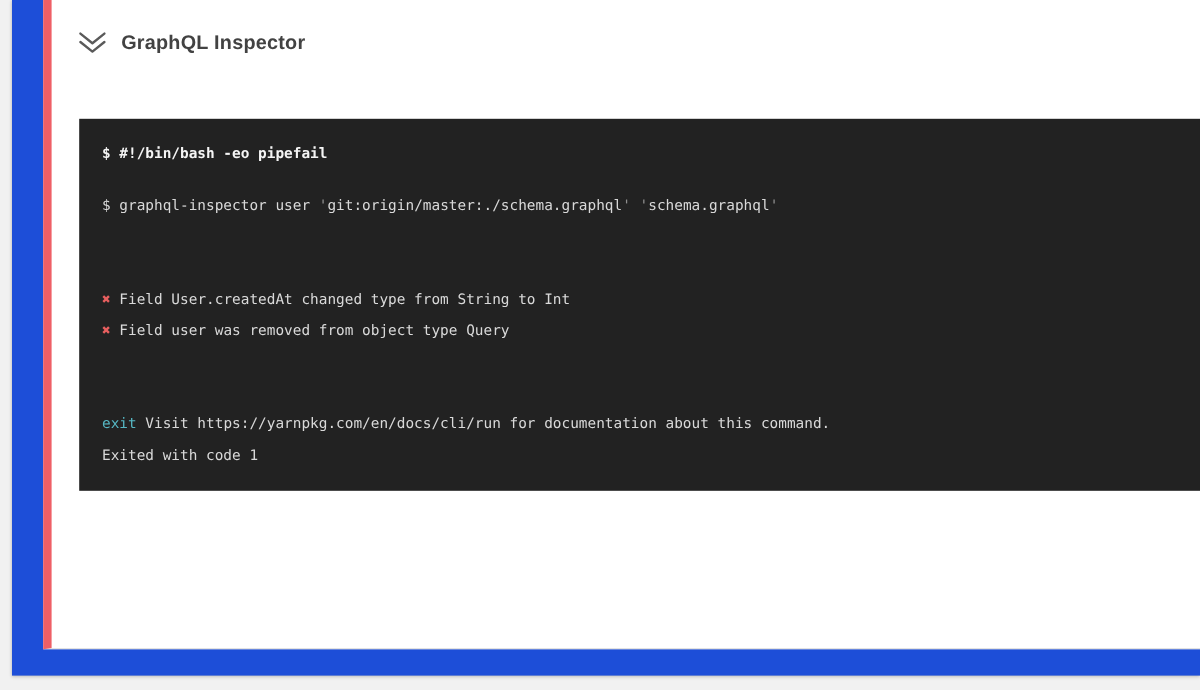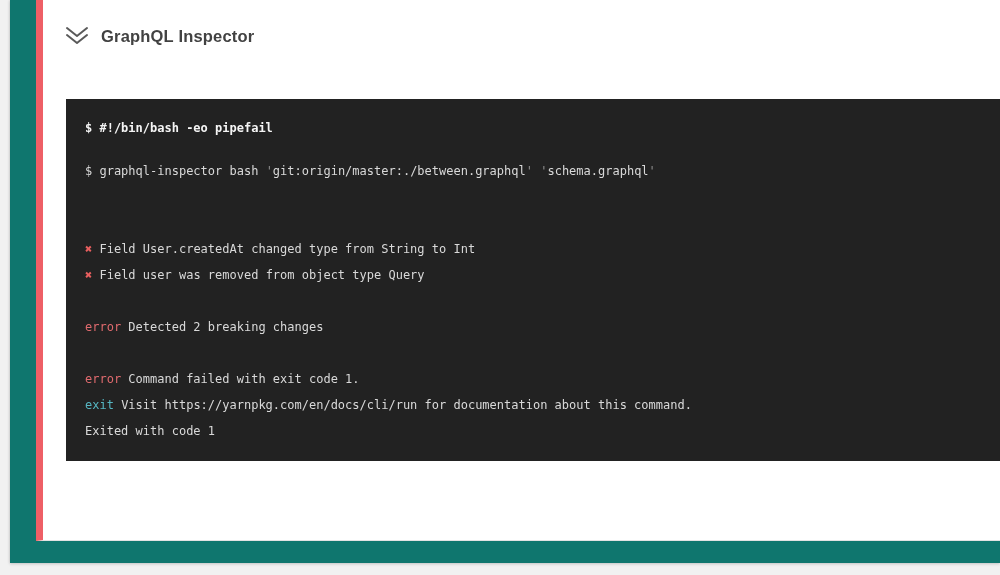--- a/index.html
+++ b/index.html
@@ -13,21 +13,21 @@
   }
   *{margin:0;padding:0;box-sizing:border-box;}
   html,body{background:#f1f1f1;}
   .page{
     position:relative;width:1000px;height:575px;
     background:#f1f1f1;overflow:hidden;
     font-family:"Liberation Sans", sans-serif;
   }
   .panel{
     position:absolute;left:10px;top:0;width:990px;height:563px;
-    background:#0f766e;
+    background:#1d4ed8;
     box-shadow:0 1px 3px rgba(0,0,0,0.18), -1px 0 2px rgba(0,0,0,0.06);
   }
   .card{
     position:absolute;left:26px;top:0;right:0;height:541px;
     background:#ffffff;
     border-left:7px solid var(--accent);
     border-bottom:1px solid #e2e2e2;
   }
   .card-header{
     display:flex;align-items:center;
@@ -72,29 +72,27 @@
           </svg>
         </span>
         <span class="step-title">GraphQL Inspector</span>
       </div>
 
       <div class="terminal">
         <div class="cmd-block" id="cmd-lines">
             <div class="term-line"><span class="seg-bold">$ #!/bin/bash -eo pipefail</span></div>
           </div>
         <div class="out-block" id="out-lines">
-            <div class="term-line"><span class="seg-default">$ graphql-inspector bash </span><span class="seg-dim">'</span><span class="seg-default">git:origin/master:./between.graphql</span><span class="seg-dim">'</span><span class="seg-default"> </span><span class="seg-dim">'</span><span class="seg-default">schema.graphql</span><span class="seg-dim">'</span></div>
+            <div class="term-line"><span class="seg-default">$ graphql-inspector user </span><span class="seg-dim">'</span><span class="seg-default">git:origin/master:./schema.graphql</span><span class="seg-dim">'</span><span class="seg-default"> </span><span class="seg-dim">'</span><span class="seg-default">schema.graphql</span><span class="seg-dim">'</span></div>
             <div class="term-line"></div>
             <div class="term-line"></div>
             <div class="term-line"><span class="seg-xmark">✖</span><span class="seg-default"> Field User.createdAt changed type from String to Int</span></div>
             <div class="term-line"><span class="seg-xmark">✖</span><span class="seg-default"> Field user was removed from object type Query</span></div>
             <div class="term-line"></div>
-            <div class="term-line"><span class="seg-error">error</span><span class="seg-default"> Detected 2 breaking changes</span></div>
             <div class="term-line"></div>
-            <div class="term-line"><span class="seg-error">error</span><span class="seg-default"> Command failed with exit code 1.</span></div>
             <div class="term-line"><span class="seg-info">exit</span><span class="seg-default"> Visit https://yarnpkg.com/en/docs/cli/run for documentation about this command.</span></div>
             <div class="term-line"><span class="seg-default">Exited with code 1</span></div>
           </div>
       </div>
 
     </div>
   </div>
 </div>
 
 </body></html>

